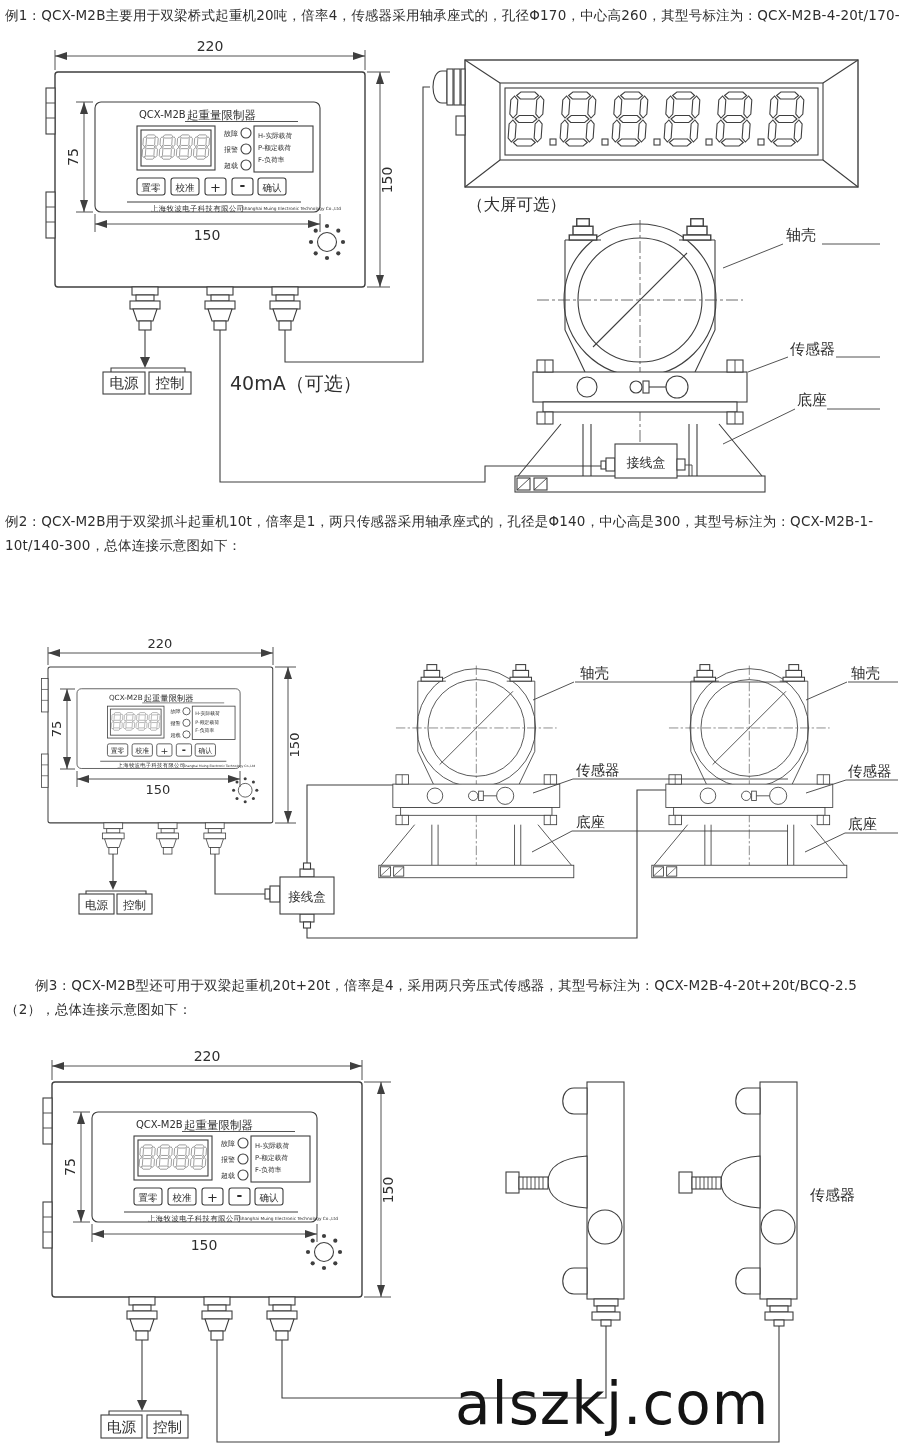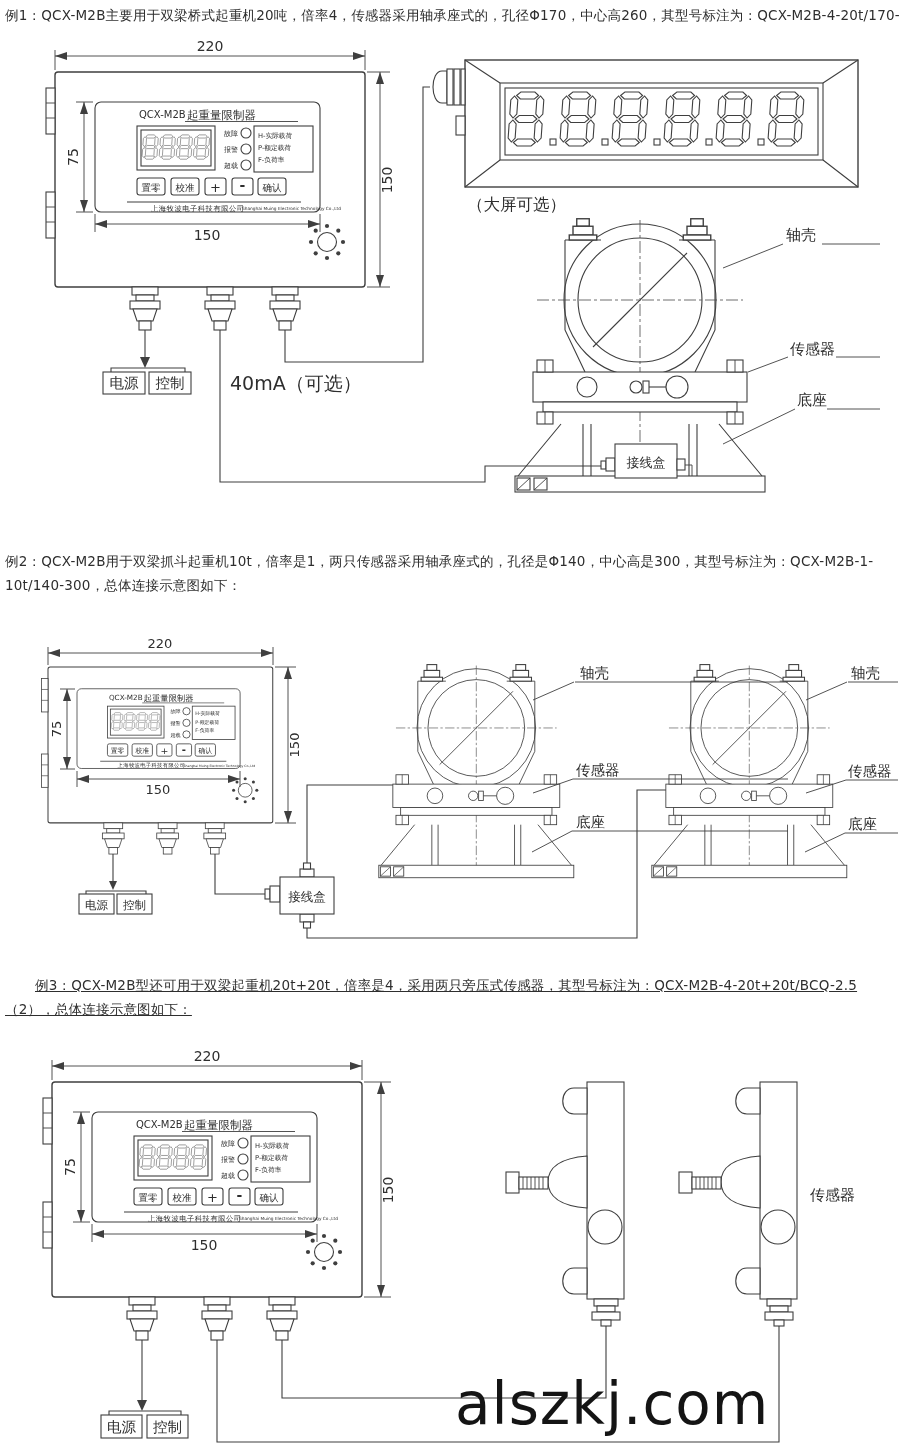--- a/index.html
+++ b/index.html
@@ -1,21 +1,21 @@
 <!DOCTYPE html>
 <html><head>
 <meta charset="utf-8">
 <style>
   html,body{margin:0;padding:0;background:#fff;}
   #page{position:relative;width:900px;height:1445px;background:#fff;overflow:hidden;
         font-family:"DejaVu Sans","Liberation Sans",sans-serif;}
   .para{position:absolute;color:#2e2e2e;font-size:13.5px;line-height:24px;letter-spacing:0.2px;}
   #p1{left:5px;top:3px;width:893px;white-space:nowrap;}
-  #p2{left:5px;top:549px;width:890px;}
-  #p3{left:5px;top:973px;width:890px;text-indent:30px;text-decoration:underline;}
+  #p2{left:5px;top:509px;width:890px;}
+  #p3{left:5px;top:973px;width:890px;text-indent:30px;}
   svg{position:absolute;left:0;top:0;}
   .ln{fill:none;stroke:#3f3f3f;stroke-width:1.1;}
   .lnthin{fill:none;stroke:#3f3f3f;stroke-width:0.9;}
   .fw{fill:#ffffff;stroke:#3f3f3f;stroke-width:1.1;}
   .fwt{fill:#ffffff;stroke:#3f3f3f;stroke-width:1.4;}
   .dash{fill:none;stroke:#4a4a4a;stroke-width:0.8;stroke-dasharray:12 3 3 3;}
   .dot{fill:#3f3f3f;stroke:none;}
   .txt{fill:#2e2e2e;font-family:"DejaVu Sans","Liberation Sans",sans-serif;stroke:none;}
   .dim{fill:#2e2e2e;font-size:14px;}
   .wm{fill:#141414;font-size:58px;letter-spacing:1px;}

